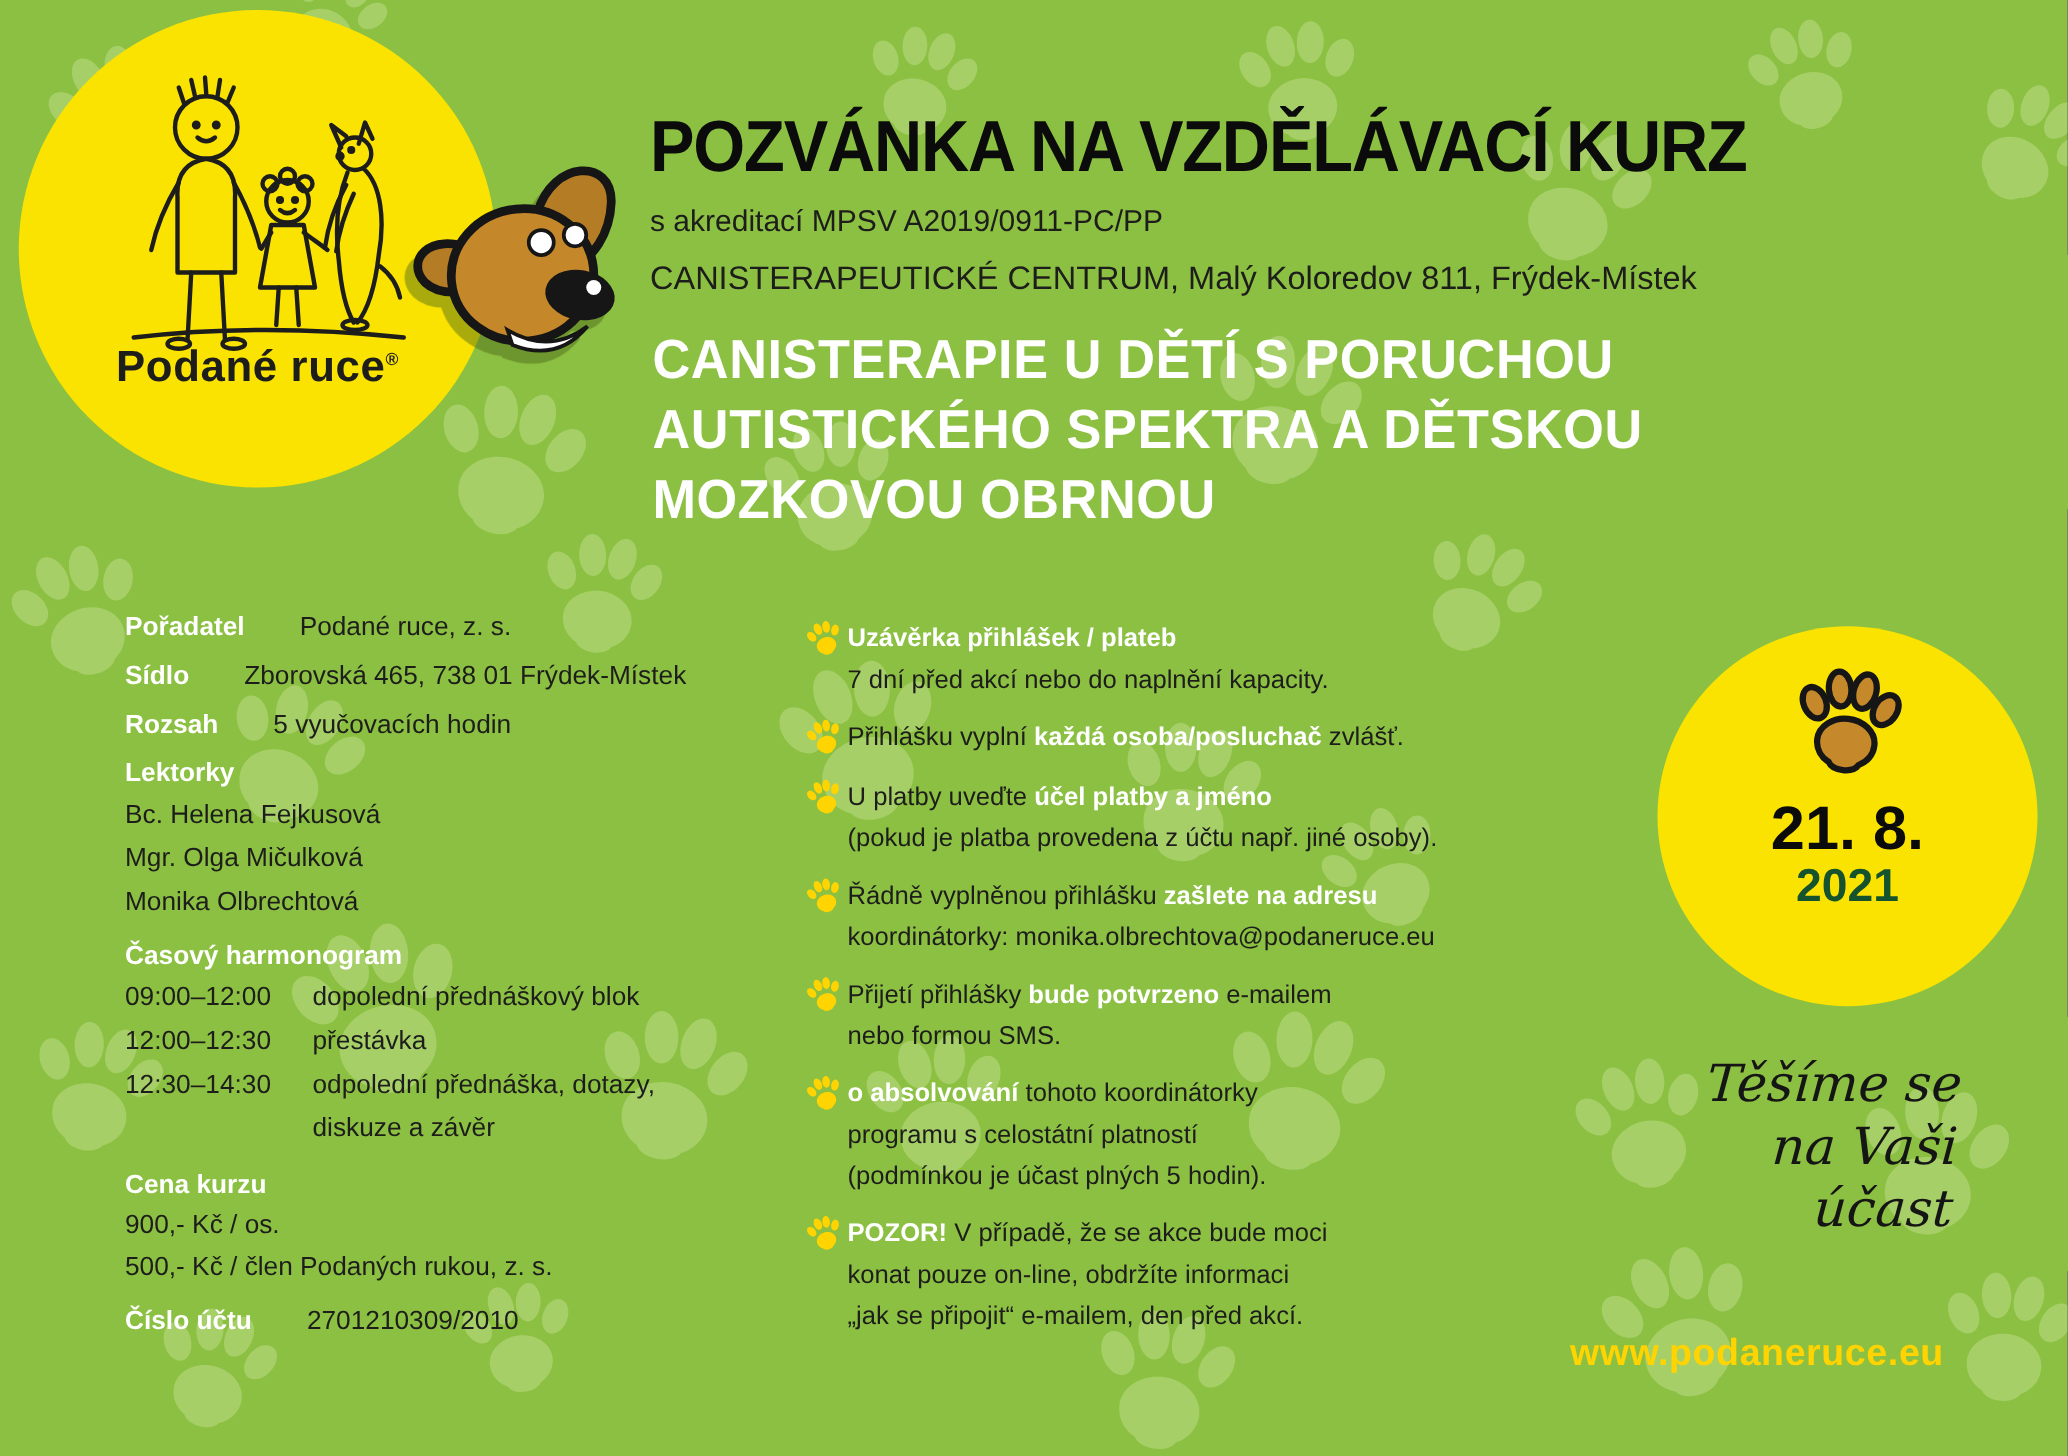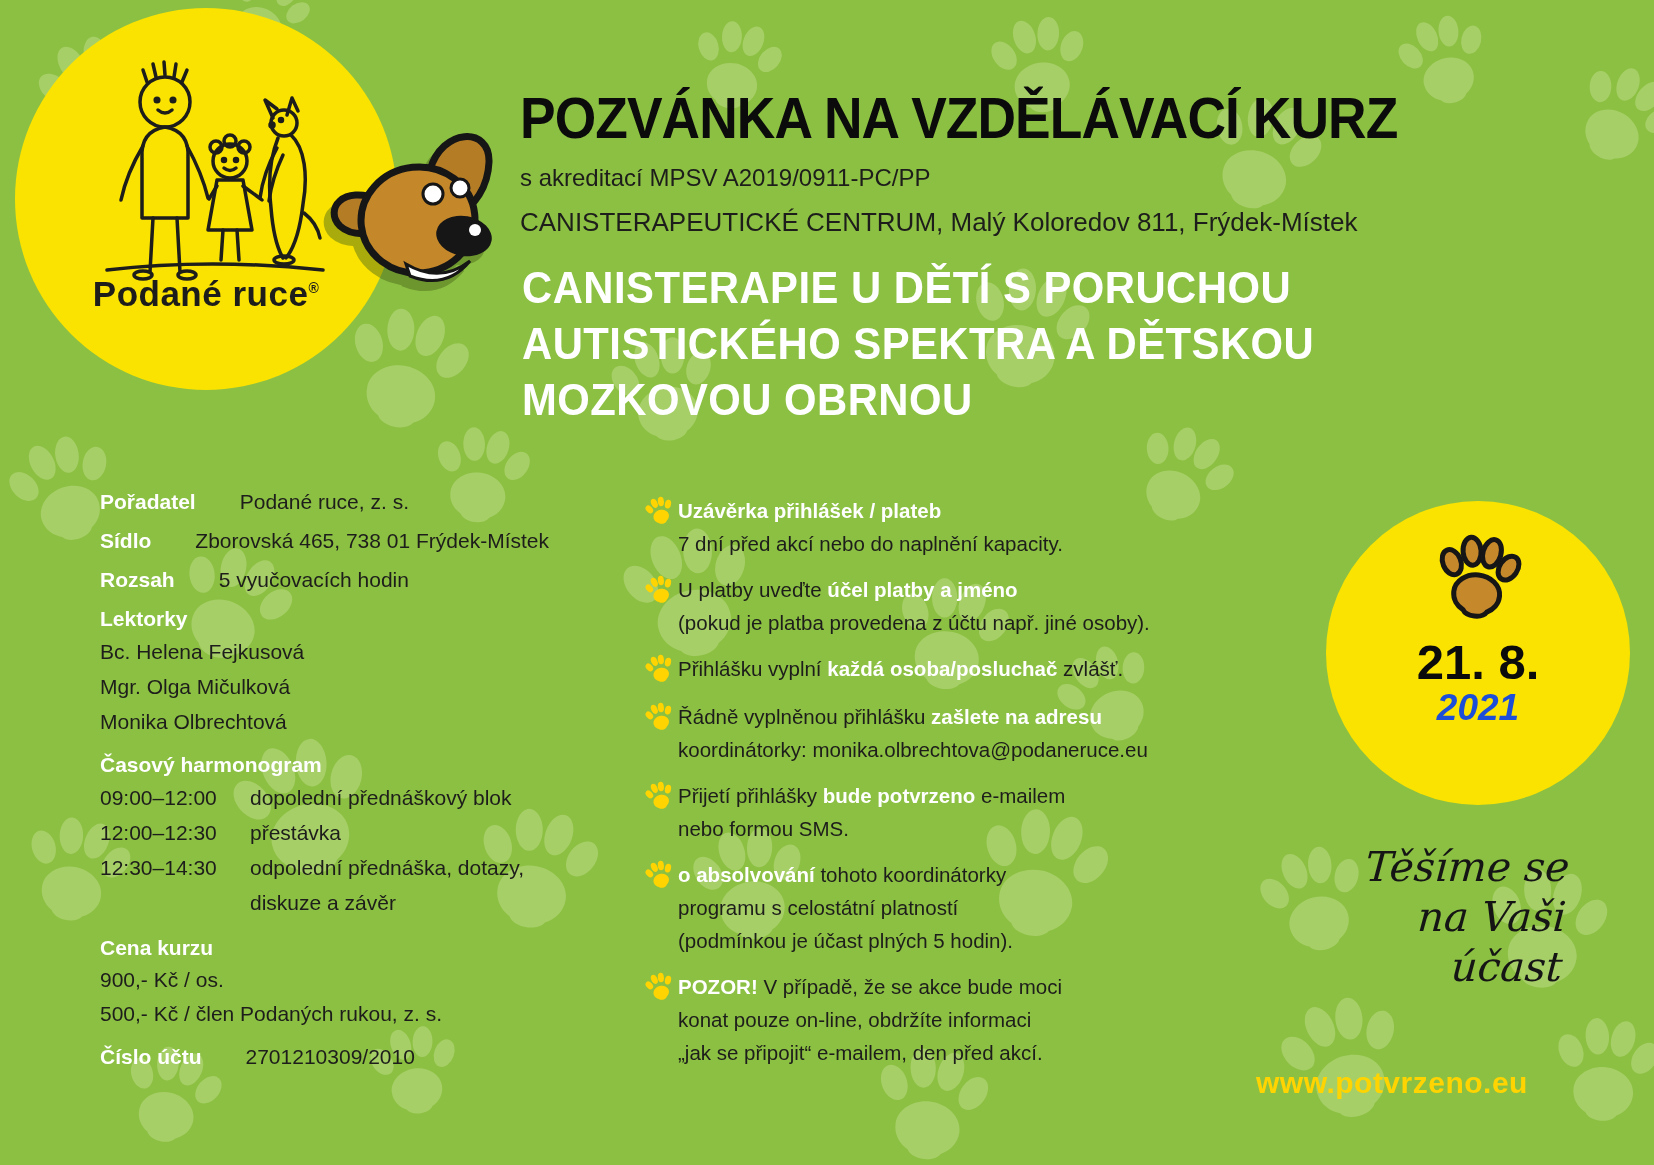--- a/index.html
+++ b/index.html
@@ -70,21 +70,21 @@
 
   
   .date-circle{
     position:absolute;left:1326px;top:501px;width:304px;height:304px;
     border-radius:50%;background:var(--accent-yellow,#fae300);text-align:center;
   }
   .date-paw{width:104px;height:100px;margin-top:30px;color:var(--dog-brown,#c5882b);
     transform:rotate(6deg);}
   .date-paw use{stroke:#161616;stroke-width:5px;}
   .date-day{font-size:49px;font-weight:bold;color:#0b0b0b;margin-top:2px;line-height:1.05;}
-  .date-year{font-size:37px;font-weight:bold;color:#1d4ed8;line-height:1.1;font-style:italic;}
+  .date-year{font-size:37px;font-weight:bold;color:#14532d;line-height:1.1;}
 
   
   .closing{
     position:absolute;right:88px;top:842px;text-align:right;
     font-family:"DejaVu Serif",serif;font-style:italic;
     font-size:41px;line-height:50px;color:#151515;transform:skewX(-4deg);
   }
   .website{
     position:absolute;left:1256px;top:1066px;
     font-size:30px;font-weight:bold;letter-spacing:.5px;
@@ -267,30 +267,30 @@
         <div class="btext">
           <div class="bline"><span class="emph">Uzávěrka přihlášek / plateb</span></div>
           <div class="bline"><span>7 dní před akcí nebo do naplnění kapacity.</span></div>
         </div>
       </li>
       <li>
         <svg class="bullet-paw" viewBox="0 0 100 100" aria-hidden="true">
           <use href="#pawShape"></use>
         </svg>
         <div class="btext">
+          <div class="bline"><span>Přihlášku vyplní </span><span class="emph">každá osoba/posluchač</span><span> zvlášť.</span></div>
+        </div>
+      </li>
+      <li>
+        <svg class="bullet-paw" viewBox="0 0 100 100" aria-hidden="true">
+          <use href="#pawShape"></use>
+        </svg>
+        <div class="btext">
           <div class="bline"><span>U platby uveďte </span><span class="emph">účel platby a jméno</span></div>
           <div class="bline"><span>(pokud je platba provedena z účtu např. jiné osoby).</span></div>
-        </div>
-      </li>
-      <li>
-        <svg class="bullet-paw" viewBox="0 0 100 100" aria-hidden="true">
-          <use href="#pawShape"></use>
-        </svg>
-        <div class="btext">
-          <div class="bline"><span>Přihlášku vyplní </span><span class="emph">každá osoba/posluchač</span><span> zvlášť.</span></div>
         </div>
       </li>
       <li>
         <svg class="bullet-paw" viewBox="0 0 100 100" aria-hidden="true">
           <use href="#pawShape"></use>
         </svg>
         <div class="btext">
           <div class="bline"><span>Řádně vyplněnou přihlášku </span><span class="emph">zašlete na adresu</span></div>
           <div class="bline"><span>koordinátorky: monika.olbrechtova@podaneruce.eu</span></div>
         </div>
@@ -333,15 +333,15 @@
     <div class="date-day">21. 8.</div>
     <div class="date-year">2021</div>
   </div>
 
   <div class="closing">
     <div>Těšíme se</div>
     <div>na Vaši</div>
     <div>účast</div>
   </div>
 
-  <div class="website">www.potvrzeno.eu</div>
+  <div class="website">www.podaneruce.eu</div>
 
 </div>
 
 </body></html>

